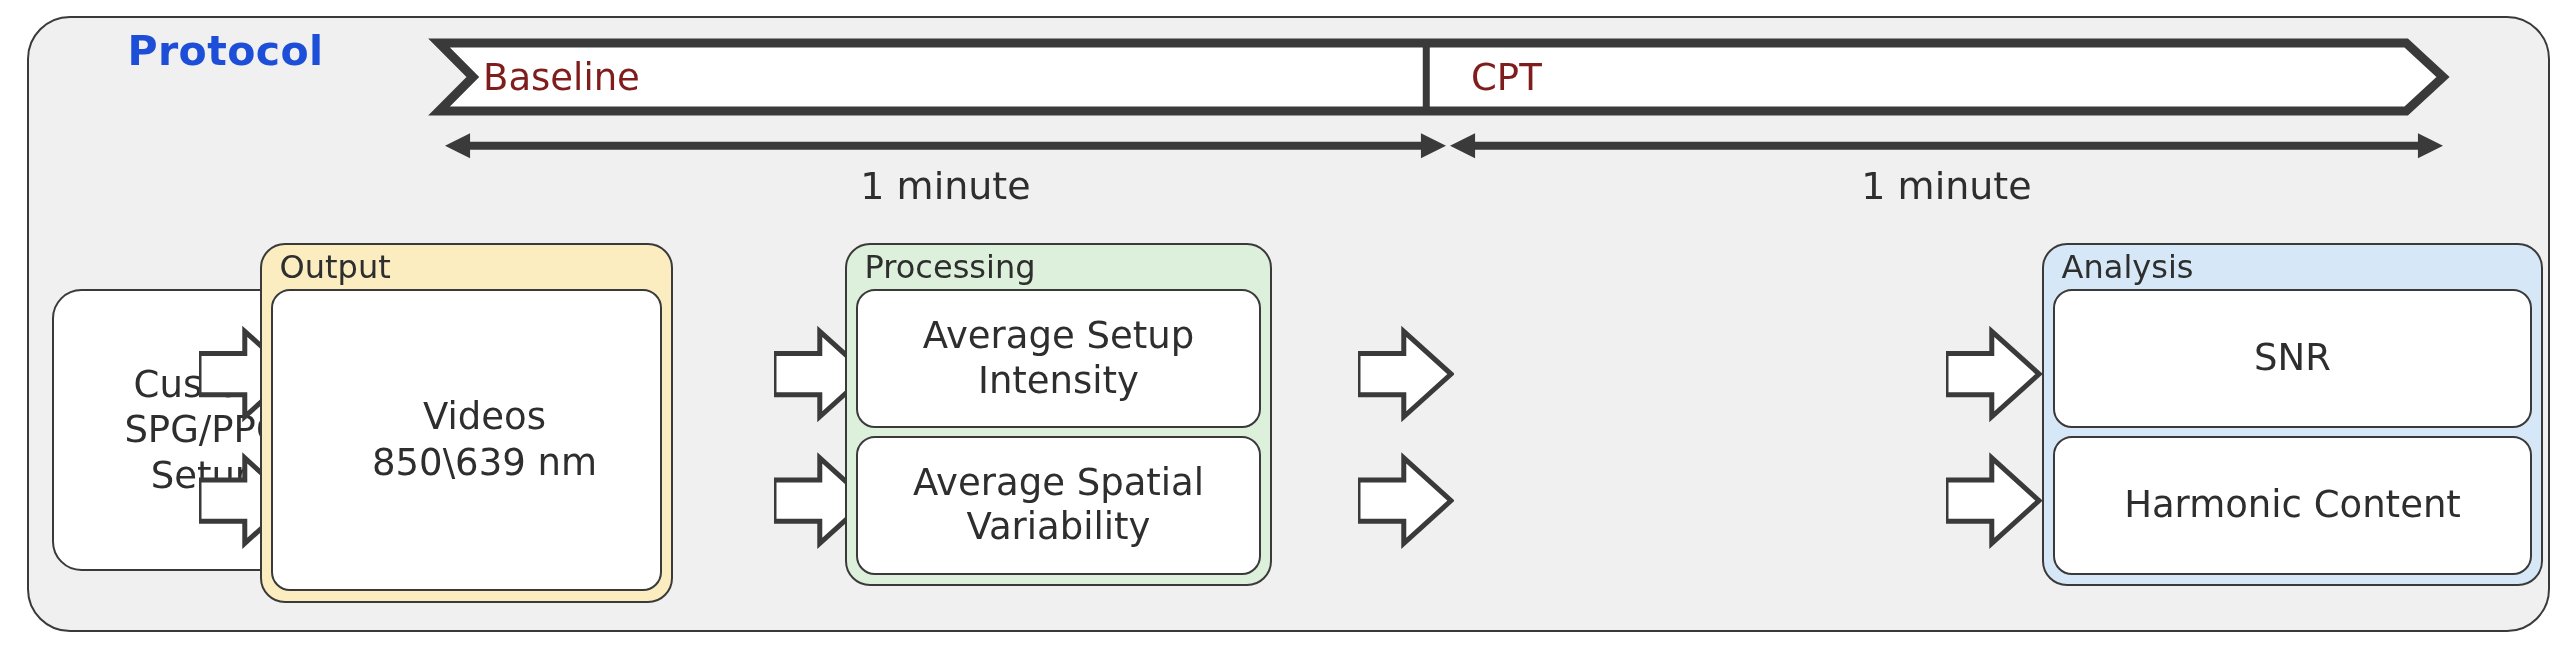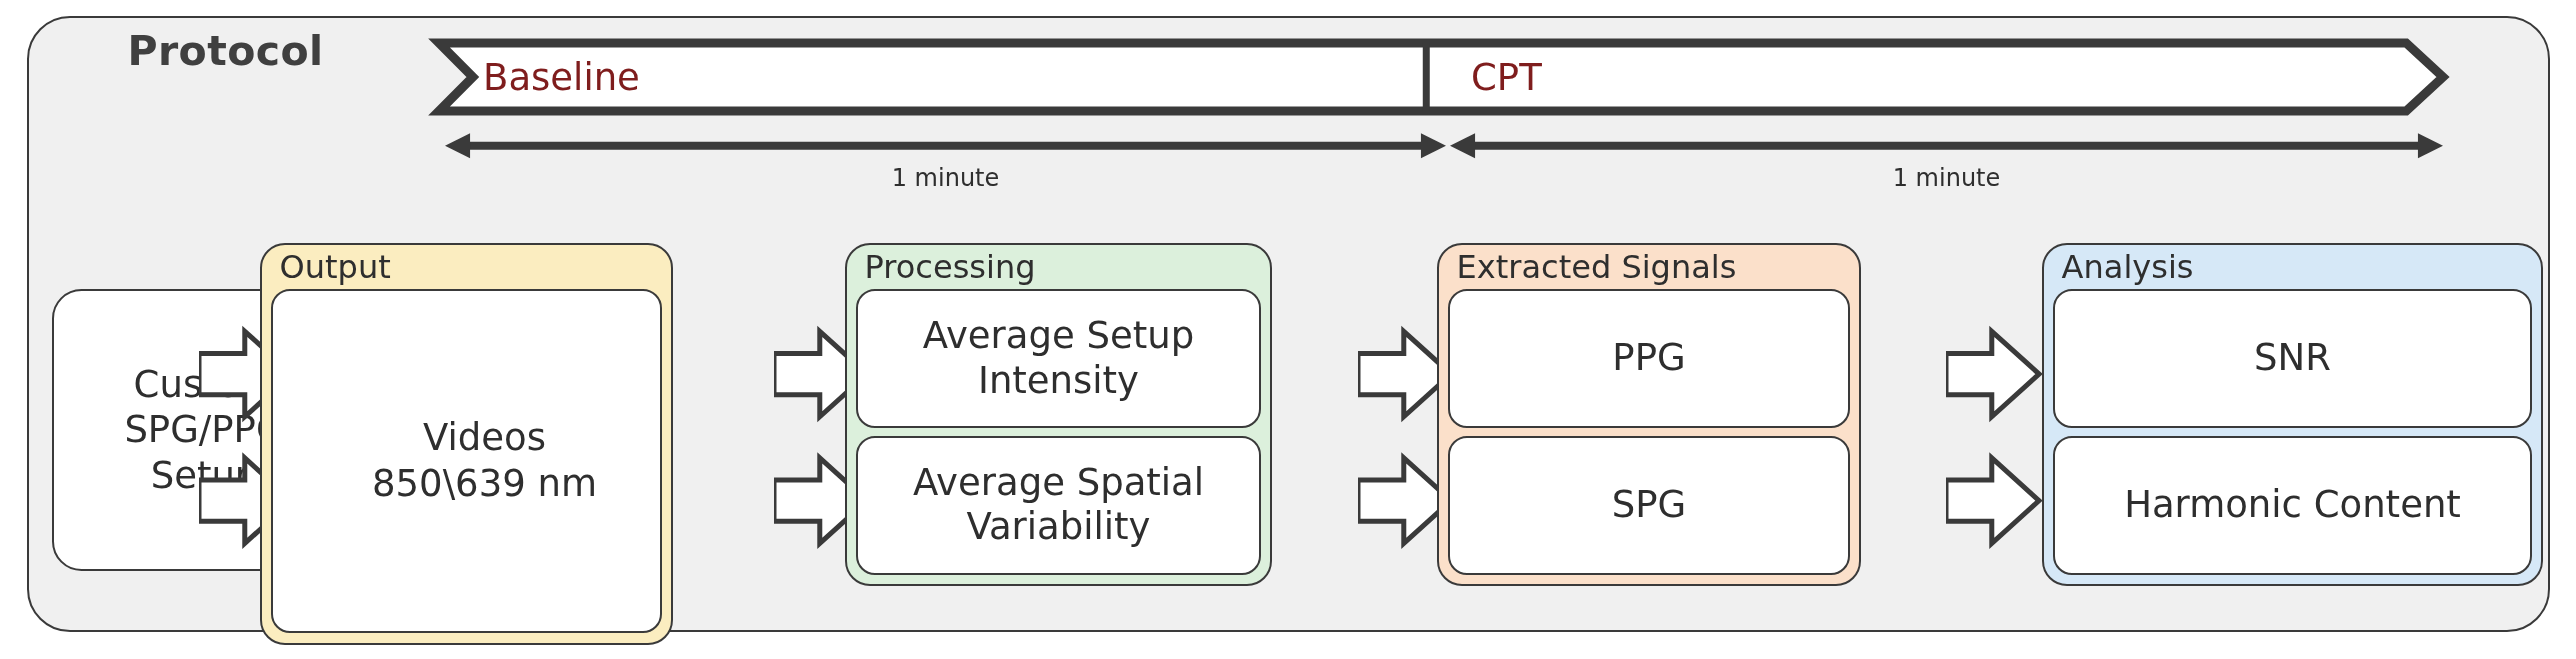--- a/index.html
+++ b/index.html
@@ -33,21 +33,21 @@
 
   
   .protocol-label {
     position: absolute;
     left: 71px;
     top: 26.5px;
     width: 309px;
     text-align: center;
     font-size: 41px;
     font-weight: bold;
-    color: #404040;
+    color: #1d4ed8;
     letter-spacing: 0.4px;
   }
 
   
   .banner {
     position: absolute;
     left: 439px;
     top: 43px;
     width: 2004px;
     height: 68px;
@@ -71,21 +71,21 @@
     height: 29.5px;
   }
   .measure svg { display: block; width: 100%; height: 100%; }
   .m-left  { left: 445px;  top: 131px; width: 1001px; }
   .m-right { left: 1450px; top: 131px; width: 993px; }
 
   .duration-label {
     position: absolute;
     top: 164px;
     text-align: center;
-    font-size: 24px;
+    font-size: 38px;
     color: #2e2e2e;
     white-space: nowrap;
   }
   .d-left  { left: 445px;  width: 1001px; }
   .d-right { left: 1450px; width: 993px; }
 
   
   .pipeline {
     position: absolute;
     left: 52px;
@@ -155,21 +155,21 @@
   }
   .group-item .item-text {
     font-size: 37px;
     line-height: 1.2;
     color: #2e2e2e;
     text-align: center;
     white-space: pre-line;
   }
 
   
-  .g-output     { left: 208px;  width: 413px;  height: 402px; background: #fbedc0; }
+  .g-output     { left: 208px;  width: 413px;  height: 360px; background: #fbedc0; }
   .g-processing { left: 793px; width: 427px;  height: 343px; background: #dcf0dc; }
   .g-signals    { left: 1385px; width: 424px;  height: 343px; background: #fbe0ca; }
   .g-analysis   { left: 1966px; width: 501px;  height: 343px; background: #d6e8f7; margin-left: 24px; }
 
   .g-output .group-body { padding-bottom: 1.5px; }
   .g-output .group-item .item-text { line-height: 1.25; margin-left: 36px; }
 
   
   .arrow-pair {
     position: absolute;
@@ -265,31 +265,20 @@
       </div>
     </div>
 
     <div class="arrow-pair ap-3">
       <svg viewBox="0 0 130 470" preserveAspectRatio="none" aria-hidden="true">
         <path d="M 0,150 L 62,150 L 62,120 L 126,178 L 62,236 L 62,206 L 0,206 Z" fill="#ffffff" stroke="#3a3a3a" stroke-width="5" vector-effect="non-scaling-stroke"></path>
         <path d="M 0,322 L 62,322 L 62,292 L 126,350 L 62,408 L 62,378 L 0,378 Z" fill="#ffffff" stroke="#3a3a3a" stroke-width="5" vector-effect="non-scaling-stroke"></path>
       </svg>
     </div>
 
-    <div class="group g-signals">
-      <div class="group-title">Extracted Signals</div>
-      <div class="group-body">
-        <div class="group-item">
-          <div class="item-text">PPG</div>
-        </div>
-        <div class="group-item">
-          <div class="item-text">SPG</div>
-        </div>
-      </div>
-    </div>
 
     <div class="arrow-pair ap-4">
       <svg viewBox="0 0 130 470" preserveAspectRatio="none" aria-hidden="true">
         <path d="M 0,150 L 62,150 L 62,120 L 126,178 L 62,236 L 62,206 L 0,206 Z" fill="#ffffff" stroke="#3a3a3a" stroke-width="5" vector-effect="non-scaling-stroke"></path>
         <path d="M 0,322 L 62,322 L 62,292 L 126,350 L 62,408 L 62,378 L 0,378 Z" fill="#ffffff" stroke="#3a3a3a" stroke-width="5" vector-effect="non-scaling-stroke"></path>
       </svg>
     </div>
 
     <div class="group g-analysis">
       <div class="group-title">Analysis</div>

